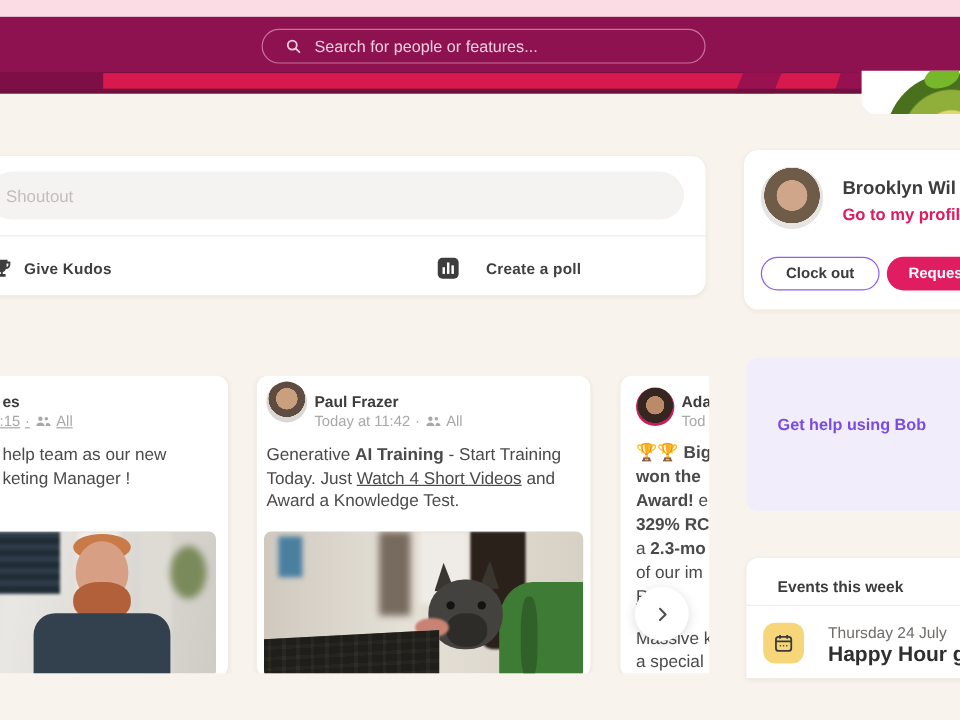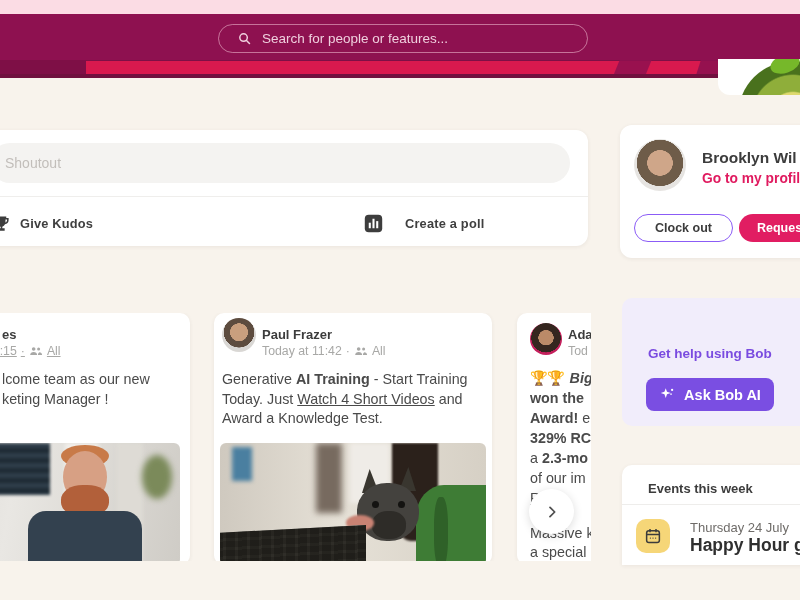--- a/index.html
+++ b/index.html
@@ -181,21 +181,21 @@
         <span>10:15</span>
           <span>·</span>
         <svg viewBox="0 0 24 24" fill="#a8a8a6">
             <circle cx="8" cy="8.5" r="3.1"></circle>
             <circle cx="16.5" cy="8.5" r="2.6"></circle>
             <path d="M2 19c0-3.2 2.7-5.2 6-5.2s6 2 6 5.2zm13.4 0c0-2.1 1-3.8 2.4-4.7 2.6.4 4.7 2 4.7 4.7z"></path>
           </svg>
         <span>All</span>
       </div>
       <div class="body" style="left:112px;top:57px;">
-          <div class="tl"><span>lcome team as our new</span></div>
+          <div class="tl"><span>help team as our new</span></div>
           <div class="tl"><span>keting Manager !</span></div>
         </div>
       <div class="photo" id="photo-1">
         <div class="p1-blinds"></div>
         <div class="p1-col1"></div>
         <div class="p1-col2"></div>
         <div class="p1-plant"></div>
         <div class="p1-hairtop"></div>
         <div class="p1-face"></div>
         <div class="p1-beard"></div>
@@ -238,21 +238,21 @@
       </div>
     </div>
 
     <div class="post" id="post-3">
       <div class="avatar avatar-ada" style="left:13px;top:10px;width:32px;height:32px;"></div>
       <div class="author" style="left:51px;top:14px;">Ada</div>
       <div class="meta" style="left:51px;top:31px;">
         <span>Tod</span>
       </div>
       <div class="body" style="left:13px;top:55px;line-height:20px;">
-          <div class="tl"><span style="font-weight: 700;">🏆🏆 </span><span style="font-weight: 700; font-style: italic;">Big</span></div>
+          <div class="tl"><span style="font-weight: 700;">🏆🏆 </span><span style="font-weight: 700;">Big</span></div>
           <div class="tl"><span style="font-weight: 700;">won the</span></div>
           <div class="tl"><span style="font-weight: 700;">Award!</span><span> e</span></div>
           <div class="tl"><span style="font-weight: 700;">329% RC</span></div>
           <div class="tl"><span>a </span><span style="font-weight: 700;">2.3-mo</span></div>
           <div class="tl"><span>of our im</span></div>
           <div class="tl"><span style="text-decoration: underline;">Re</span></div>
         </div>
       <div class="body" style="left:13px;top:211px;line-height:19px;">
           <div class="tl"><span>Massive k</span></div>
           <div class="tl"><span>a special</span></div>
@@ -269,28 +269,20 @@
   <div class="abs card" id="profile-card">
     <div class="abs avatar avatar-brooklyn" id="profile-avatar"></div>
     <div id="profile-name">Brooklyn Wil</div>
     <div id="profile-link">Go to my profil</div>
     <div class="pill-btn" id="clock-out-button">Clock out</div>
     <div class="pill-btn" id="request-button">Request</div>
   </div>
 
   <div class="abs" id="help-panel">
     <div id="help-title">Get help using Bob</div>
-    <div id="ask-bob-button">
-      <svg viewBox="0 0 24 24" fill="#fff">
-          <path d="M9.5 3l1.8 5.2L16.5 10l-5.2 1.8L9.5 17l-1.8-5.2L2.5 10l5.2-1.8z"></path>
-          <circle cx="18.5" cy="5.5" r="1.6"></circle>
-          <circle cx="17" cy="11.5" r="1.1"></circle>
-        </svg>
-      <span>Ask Bob AI</span>
-    </div>
   </div>
 
   <div class="abs card" id="events-card">
     <div id="events-title">Events this week</div>
     <div class="events-divider"></div>
     <div id="event-icon">
       <svg viewBox="0 0 24 24" fill="none" stroke="#3b3b3b" stroke-width="2">
           <rect x="3.5" y="5" width="17" height="15.5" rx="3"></rect>
           <line x1="8" y1="2.8" x2="8" y2="7"></line>
           <line x1="16" y1="2.8" x2="16" y2="7"></line>

